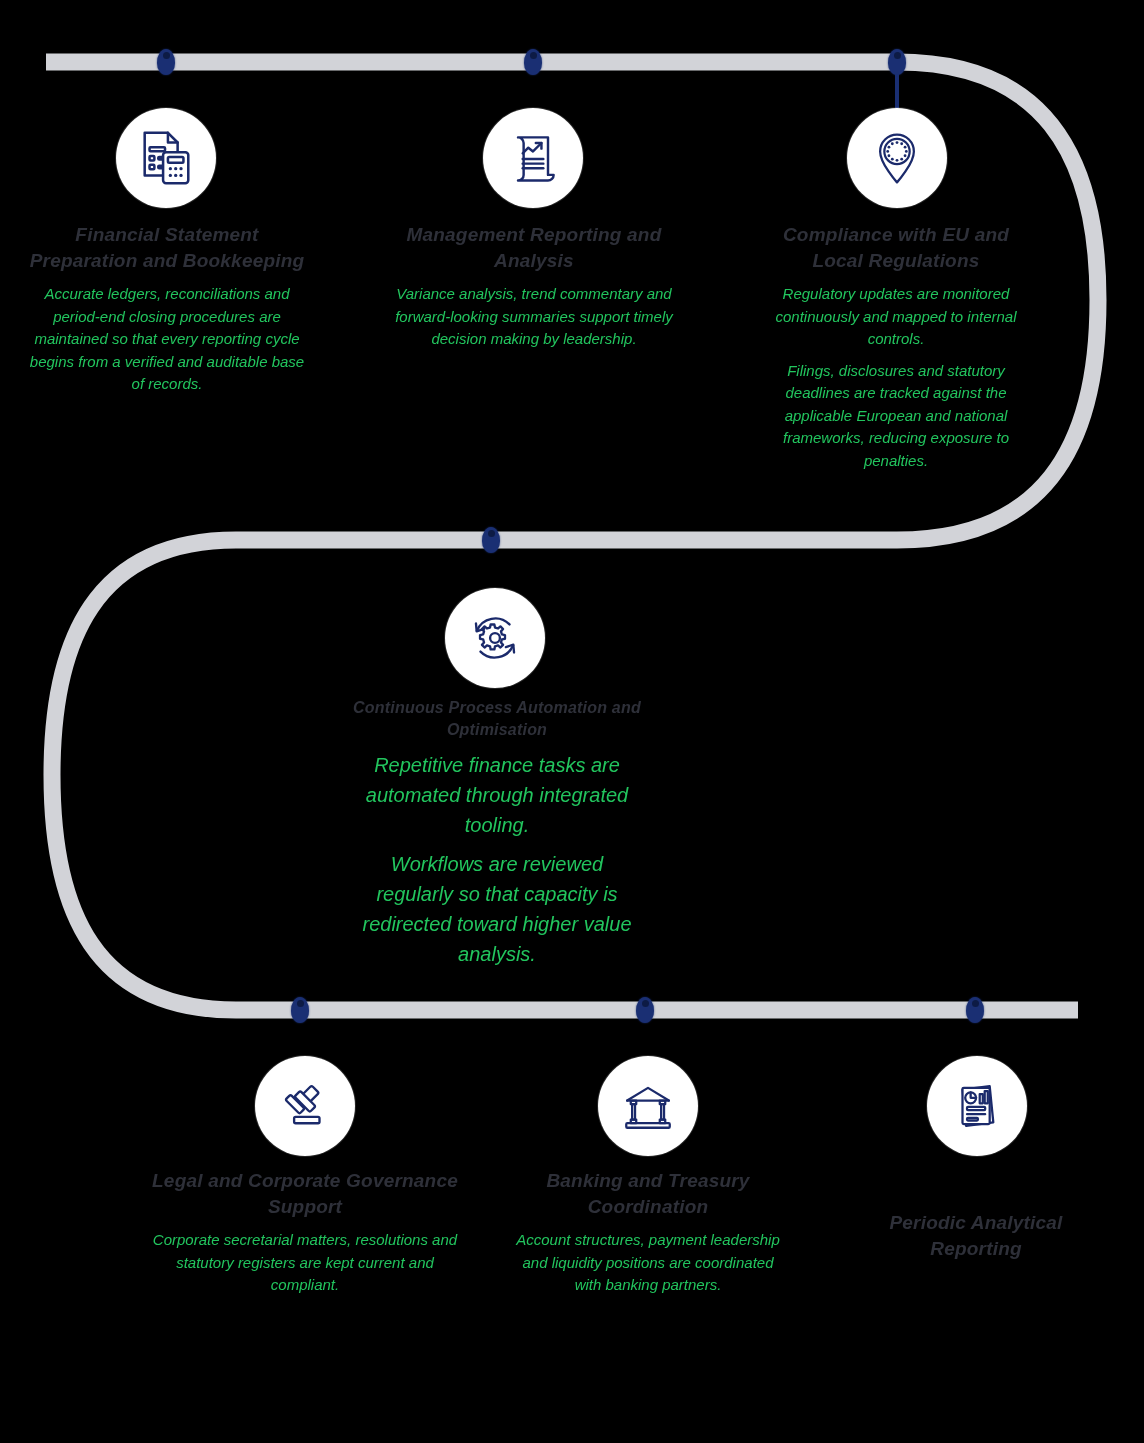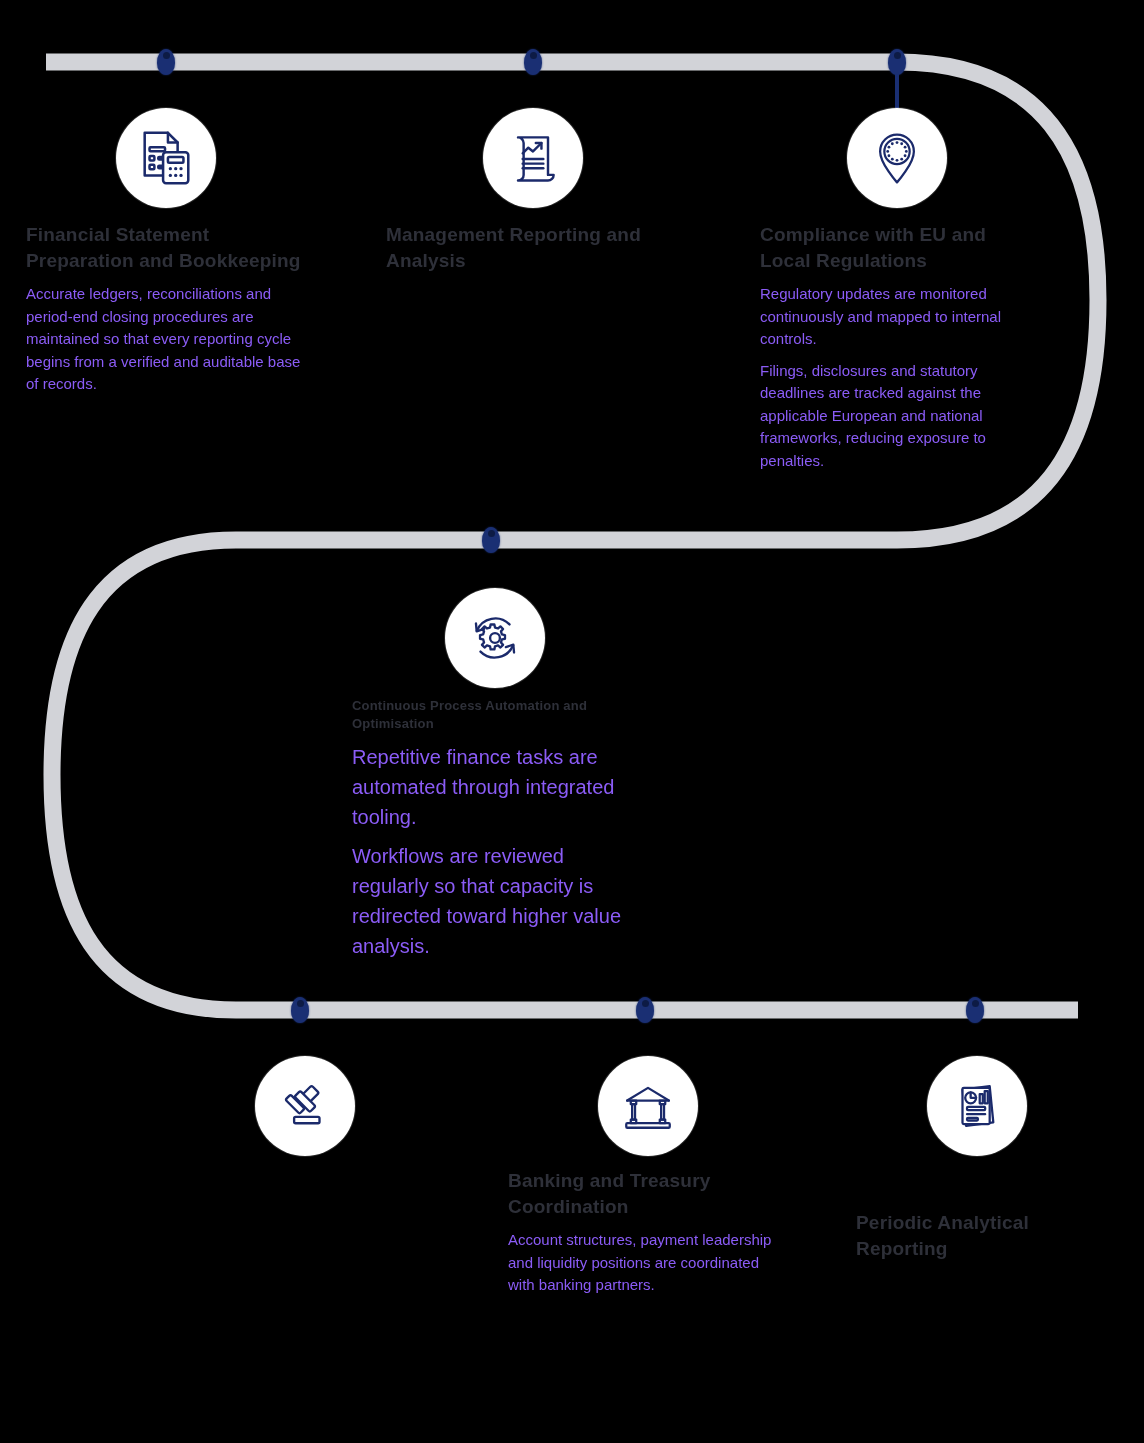--- a/index.html
+++ b/index.html
@@ -71,41 +71,43 @@
     justify-content: center;
     box-shadow: 0 0 0 1px rgba(255,255,255,0.15);
   }
   .badge svg {
     display: block;
   }
 
   
   .step {
     position: absolute;
+    text-align: center;
     color: #2b2d36;
+    font-style: italic;
   }
   .step .step-title {
     font-weight: bold;
     font-size: 19px;
     line-height: 1.35;
     color: #2e3039;
     margin: 0 0 10px 0;
     letter-spacing: .2px;
   }
   .step .step-body {
     font-size: 15px;
     line-height: 1.5;
-    color: #8b5cf6;
+    color: #22c55e;
     margin: 0 0 9px 0;
   }
   .step .step-body:last-child {
     margin-bottom: 0;
   }
   .step.center-step .step-title {
-    font-size: 13px;
+    font-size: 16px;
   }
   .step.center-step .step-body {
     font-size: 20px;
   }
 </style>
 </head>
 <body>
 
 <div id="stage">
 
@@ -163,20 +165,21 @@
         <polyline points="21,27 27,21 32,25 41,16"></polyline>
         <polyline points="35,16 41,16 41,22"></polyline>
         <line x1="21" y1="33" x2="43" y2="33"></line>
         <line x1="21" y1="38" x2="43" y2="38"></line>
         <line x1="21" y1="43" x2="43" y2="43"></line>
       </svg>
     </span>
   </div>
   <div class="step" style="left:386px; top:222px; width:296px;">
     <p class="step-title">Management Reporting and Analysis</p>
+    <p class="step-body">Variance analysis, trend commentary and forward-looking summaries support timely decision making by leadership.</p>
   </div>
 
   <div class="badge" style="left:847px; top:108px; width:100px; height:100px;">
     <span>
       <svg width="60" height="60" viewBox="0 0 64 64" fill="none" stroke="#1b2a6b" stroke-width="2.4" stroke-linejoin="round" stroke-linecap="round">
         <path d="M32 58 C 32 58, 50 38, 50 25 A 18 18 0 0 0 14 25 C 14 38, 32 58, 32 58 Z"></path>
         <circle cx="32" cy="25" r="13.5"></circle>
         <g fill="#1b2a6b" stroke="none">
           <circle cx="32" cy="15.5" r="1.5"></circle>
           <circle cx="37" cy="16.8" r="1.5"></circle>
@@ -221,20 +224,24 @@
   <div class="badge" style="left:255px; top:1056px; width:100px; height:100px;">
     <span>
       <svg width="58" height="58" viewBox="0 0 64 64" fill="none" stroke="#1b2a6b" stroke-width="2.6" stroke-linejoin="round" stroke-linecap="round">
         <rect x="30.5" y="10.5" width="11.5" height="20" rx="2" transform="rotate(45 36.25 20.5)"></rect>
         <rect x="27.5" y="15" width="9" height="24" rx="2" transform="rotate(-45 32 27)" fill="#ffffff"></rect>
         <rect x="10" y="26" width="22" height="8" rx="2" transform="rotate(45 21 30)"></rect>
         <rect x="20" y="44" width="28" height="7" rx="1.6"></rect>
       </svg>
     </span>
   </div>
+  <div class="step" style="left:150px; top:1168px; width:310px;">
+    <p class="step-title">Legal and Corporate Governance Support</p>
+    <p class="step-body">Corporate secretarial matters, resolutions and statutory registers are kept current and compliant.</p>
+  </div>
 
   <div class="badge" style="left:598px; top:1056px; width:100px; height:100px;">
     <span>
       <svg width="58" height="58" viewBox="0 0 64 64" fill="none" stroke="#1b2a6b" stroke-width="2.5" stroke-linejoin="round" stroke-linecap="round">
         <polyline points="9,26 32,12 55,26"></polyline>
         <line x1="9" y1="26" x2="55" y2="26"></line>
         <rect x="13" y="26" width="6" height="4"></rect>
         <rect x="14.5" y="30" width="3.2" height="17"></rect>
         <rect x="13" y="47" width="6" height="4"></rect>
         <rect x="45" y="26" width="6" height="4"></rect>

